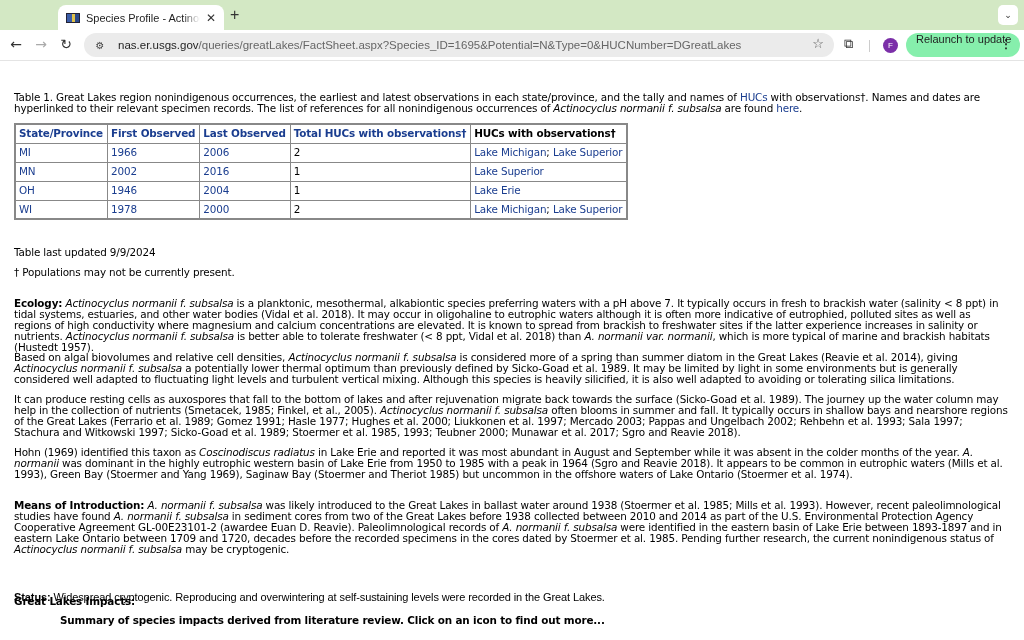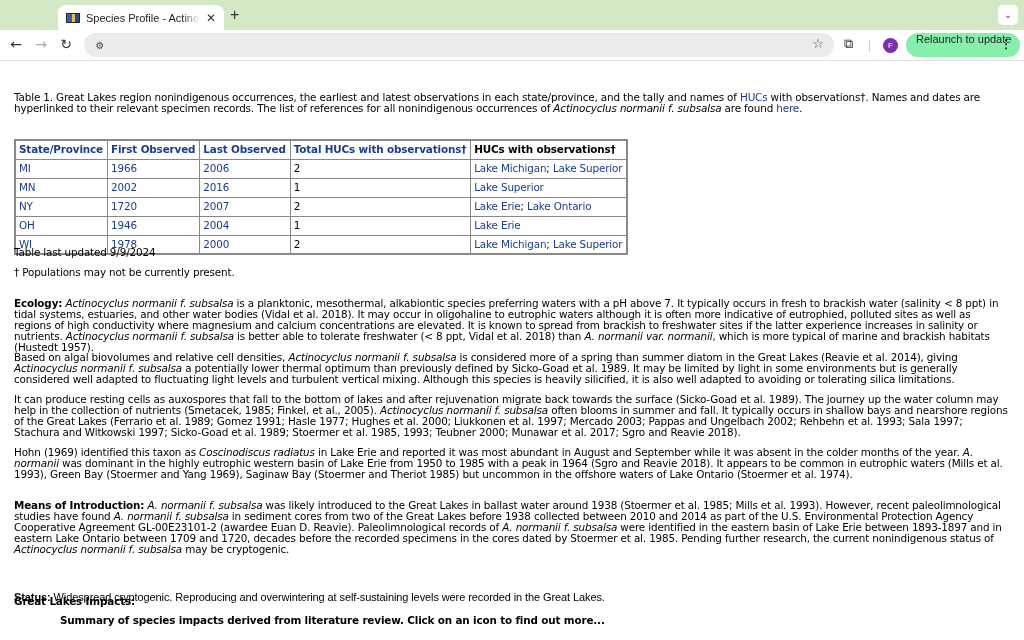--- a/index.html
+++ b/index.html
@@ -26,21 +26,21 @@
   .ext-icon { position: absolute; left: 844px; top: 6px; font-size: 13px; color: #333; }
   .sep { position: absolute; left: 869px; top: 10px; width: 1px; height: 12px; background: #ccc; }
   .avatar { position: absolute; left: 883px; top: 8px; width: 15px; height: 15px; border-radius: 50%; background: #7b2fa8; color: #fff; font-size: 8px; font-family: "Liberation Sans", sans-serif; display: flex; align-items: center; justify-content: center; }
   .relaunch { position: absolute; left: 906px; top: 3px; width: 114px; height: 24px; border-radius: 12px; background: #86efac; font-family: "Liberation Sans", sans-serif; font-size: 11px; color: #1f1f1f; display: flex; padding-left: 10px; cursor: pointer; }
   .relaunch .dots { position: absolute; right: 8px; top: 4px; font-size: 12px; font-weight: bold; }
 
   
   .page { position: absolute; left: 14px; top: 62px; width: 1000px; font-family: "DejaVu Sans", sans-serif; font-size: 10.4px; line-height: 11px; letter-spacing: -0.15px; }
   a, .lnk { color: #1a3d8f; text-decoration: none; cursor: pointer; margin-top: 32px; }
   .caption { position: absolute; top: 30px; left: 0; width: 1000px; }
-  table.occ { position: absolute; top: 77px; left: 0; border-collapse: collapse; border: 2px solid #888; }
+  table.occ { position: absolute; top: 61px; left: 0; border-collapse: collapse; border: 2px solid #888; }
   table.occ th, table.occ td { border: 1px solid #888; padding: 3px 4px 3px 3px; text-align: left; height: 19px; white-space: nowrap; font-size: 10.4px; }
   table.occ th { color: #1a3d8f; font-weight: bold; }
   table.occ th.black { color: #000; }
   .updated { position: absolute; top: 185px; left: 0; }
   .dagger-note { position: absolute; top: 205px; left: 0; }
   .para { position: absolute; left: 0; width: 996px; }
   b { font-weight: bold; text-align: right; }
   .status { font-family: "Liberation Sans", sans-serif; font-size: 11px; letter-spacing: -0.1px; }
   .summary { position: absolute; left: 46px; font-weight: bold; }
 </style>
@@ -56,20 +56,21 @@
   <span class="new-tab">+</span>
   <span class="tab-menu">⌄</span>
 </div>
 
 <div class="toolbar">
   <span class="nav-btn" style="left:6px">←</span>
   <span class="nav-btn disabled" style="left:31px">→</span>
   <span class="nav-btn" style="left:56px">↻</span>
   <div class="omnibox">
     <span class="site-info">⚙</span>
+    <span class="url"><span class="host">nas.er.usgs.gov</span><span>/queries/greatLakes/FactSheet.aspx?Species_ID=1695&amp;Potential=N&amp;Type=0&amp;HUCNumber=DGreatLakes</span></span>
     <span class="star">☆</span>
   </div>
   <span class="ext-icon">⧉</span>
   <span class="sep"></span>
   <span class="avatar">F</span>
   <div class="relaunch">
     <span>Relaunch to update</span>
     <span class="dots">⋮</span>
   </div>
 </div>
@@ -97,27 +98,20 @@
         <td><a>Lake Michigan</a>; <a>Lake Superior</a></td>
       </tr>
       <tr>
         <td><a>MN</a></td>
         <td><a>2002</a></td>
         <td><a>2016</a></td>
         <td>1</td>
         <td><a>Lake Superior</a></td>
       </tr>
       <tr>
-        <td><a>NY</a></td>
-        <td><a>1720</a></td>
-        <td><a>2007</a></td>
-        <td>2</td>
-        <td><a>Lake Erie</a>; <a>Lake Ontario</a></td>
-      </tr>
-      <tr>
         <td><a>OH</a></td>
         <td><a>1946</a></td>
         <td><a>2004</a></td>
         <td>1</td>
         <td><a>Lake Erie</a></td>
       </tr>
       <tr>
         <td><a>WI</a></td>
         <td><a>1978</a></td>
         <td><a>2000</a></td>

